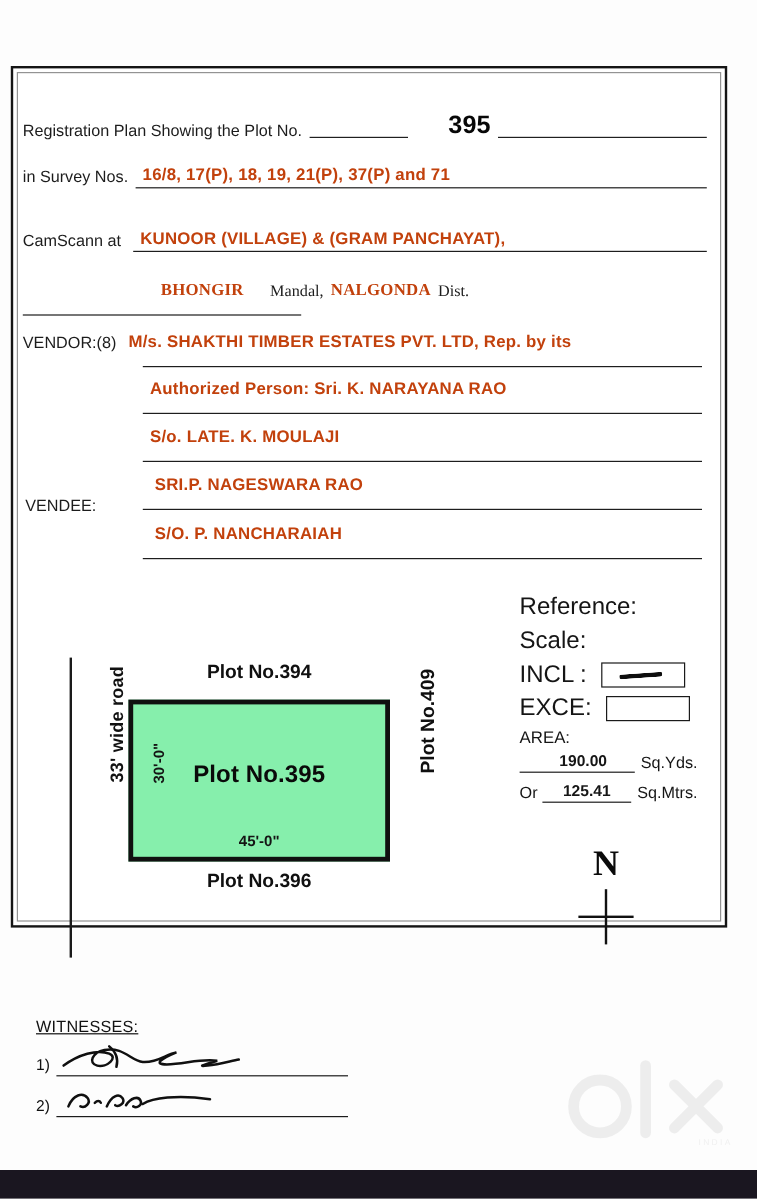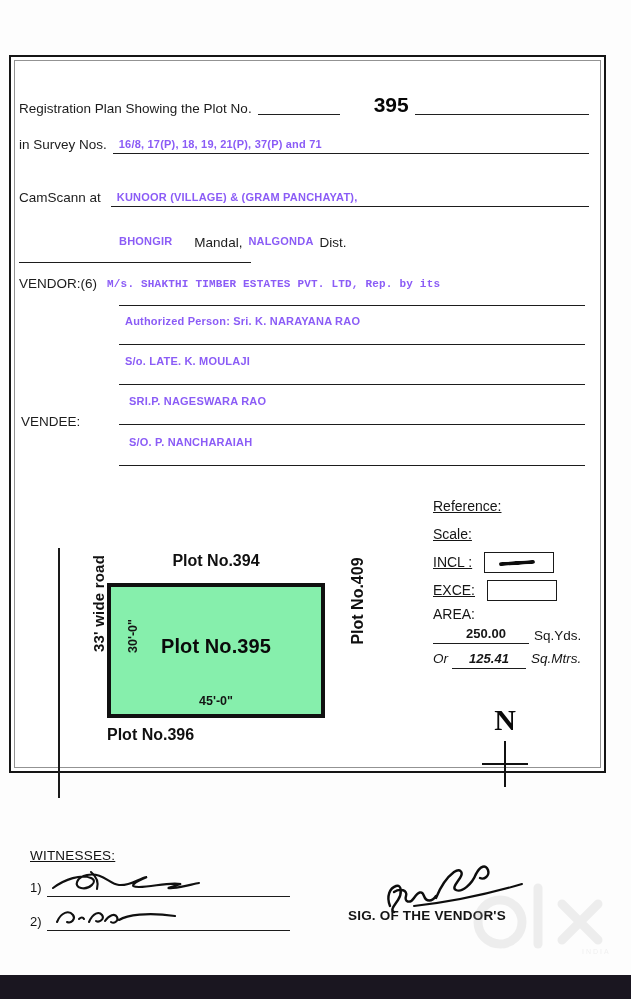--- a/index.html
+++ b/index.html
@@ -54,23 +54,23 @@
     display: flex;
     align-items: flex-end;
     white-space: nowrap;
   }
   .lbl {
     font-size: 13.5px;
     color: #1c1c1c;
     padding-bottom: 2px;
   }
   .fill {
-    font-size: 11px;
-    font-weight: bold;
-    color: #8b5cf6;
+    font-size: 14px;
+    font-weight: bold;
+    color: #c2410c;
     padding: 0 6px 2px 6px;
     letter-spacing: .2px;
   }
   .fill-lg {
     font-size: 21px;
     font-weight: bold;
     color: #070707;
     padding: 0 6px 1px 6px;
   }
   .rule {
@@ -152,20 +152,21 @@
     width: 218px;
     text-align: center;
     font-size: 16px;
     font-weight: bold;
     color: #101010;
   }
   #plot-bottom-label {
     position: absolute;
     left: 67px; top: 186px;
     width: 218px;
+    text-align: center;
     font-size: 16px;
     font-weight: bold;
     color: #101010;
   }
   #plot-right-label {
     position: absolute;
     left: 258px; top: 52px;
     width: 120px;
     transform: rotate(-90deg);
     transform-origin: center center;
@@ -182,21 +183,21 @@
     width: 170px;
     font-size: 14px;
     color: #151515;
   }
   .ref-line {
     display: flex;
     align-items: center;
     height: 28px;
     white-space: nowrap;
   }
-  .ref-key { font-size: 14px; text-decoration: underline; }
+  .ref-key { font-size: 20px; }
   .ref-box {
     width: 70px; height: 21px;
     border: 1.6px solid #1a1a1a;
     margin-left: 12px;
     background: #fff;
     position: relative;
     box-sizing: border-box;
   }
   .ref-mark {
     position: absolute;
@@ -213,22 +214,22 @@
   }
   #area-yds-val {
     font-size: 13px; font-weight: bold;
     padding: 0 4px 2px 14px;
     border-bottom: 1.6px solid #1d1d1d;
     min-width: 78px;
     text-align: center;
   }
   .unit { font-size: 13.5px; padding-left: 5px; padding-bottom: 1px; }
   #area-mtrs-row {
-    display: flex; align-items: flex-start;
-    margin-top: 7px; white-space: nowrap; font-style: italic;
+    display: flex; align-items: flex-end;
+    margin-top: 7px; white-space: nowrap;
   }
   .or-word { font-size: 13.5px; padding-bottom: 1px; }
   #area-mtrs-val {
     font-size: 13px; font-weight: bold;
     padding: 0 6px 2px 6px;
     border-bottom: 1.6px solid #1d1d1d;
     min-width: 62px;
     text-align: center;
     margin-left: 4px;
   }
@@ -348,31 +349,31 @@
     <div class="frow" style="left:8px; top:80px; width:570px;">
       <span class="lbl">in Survey Nos.</span>
       <span class="fill" style="border-bottom:1.6px solid #1d1d1d; padding-bottom:3px; margin-left:6px; flex:1 1 auto;">16/8, 17(P), 18, 19, 21(P), 37(P) and 71</span>
     </div>
 
     <div class="frow" style="left:8px; top:133px; width:570px;">
       <span class="lbl">CamScann at</span>
       <span class="fill" style="border-bottom:1.6px solid #1d1d1d; padding-bottom:3px; margin-left:10px; flex:1 1 auto;">KUNOOR (VILLAGE) &amp; (GRAM PANCHAYAT),</span>
     </div>
 
-    <div class="frow" style="left:8px; top:178px; width:570px; align-items:flex-start;">
+    <div class="frow" style="left:23px; top:178px; width:570px; align-items:center;font-family:Liberation Serif, serif;">
       <span class="fill" style="padding-left:100px; padding-right:22px;">BHONGIR</span>
       <span class="lbl">Mandal,</span>
       <span class="fill" style="padding-left:6px;">NALGONDA</span>
       <span class="lbl">Dist.</span>
     </div>
     <div class="underline-abs" style="left:8px; top:205px; width:232px;"></div>
 
     <div class="frow" style="left:8px; top:219px; width:570px;">
-      <span class="lbl">VENDOR:(6)</span>
-      <span class="fill" style="padding-bottom:3px; margin-left:4px;font-family:Liberation Mono, monospace;">M/s. SHAKTHI TIMBER ESTATES PVT. LTD,  Rep. by its</span>
+      <span class="lbl">VENDOR:(8)</span>
+      <span class="fill" style="padding-bottom:3px; margin-left:4px;">M/s. SHAKTHI TIMBER ESTATES PVT. LTD,  Rep. by its</span>
     </div>
     <div class="underline-abs" style="left:108px; top:248px; width:466px;"></div>
 
     <div class="frow" style="left:110px; top:258px; width:465px;align-items:flex-end;">
       <span class="fill" style="padding-bottom:3px; padding-left:4px;">Authorized Person: Sri. K. NARAYANA RAO</span>
     </div>
     <div class="underline-abs" style="left:108px; top:287px; width:466px;"></div>
 
     <div class="frow" style="left:110px; top:298px; width:465px;">
       <span class="fill" style="padding-bottom:3px; padding-left:4px;">S/o. LATE. K. MOULAJI</span>
@@ -421,21 +422,21 @@
       <span class="ref-box">
         <span class="ref-mark"></span>
       </span>
     </div>
     <div class="ref-line">
       <span class="ref-key">EXCE:</span>
       <span class="ref-box"></span>
     </div>
     <div id="area-label">AREA:</div>
     <div id="area-yds-row">
-      <span id="area-yds-val">250.00</span>
+      <span id="area-yds-val">190.00</span>
       <span class="unit">Sq.Yds.</span>
     </div>
     <div id="area-mtrs-row">
       <span class="or-word">Or</span>
       <span id="area-mtrs-val">125.41</span>
       <span class="unit">Sq.Mtrs.</span>
     </div>
   </div>
 
   <div id="north-indicator">
@@ -457,30 +458,20 @@
     <div class="witness-row">
       <span class="witness-num">2)</span>
       <span class="witness-sig">
         <svg class="sig-svg" width="190" height="30" viewBox="0 0 190 30">
           <path d="M10 20 C14 10,22 8,26 13 C29 17,24 22,20 20 M32 17 C34 15,36 15,37 17 M42 20 C46 11,52 9,55 13 C58 17,52 21,49 19 M58 19 C62 13,68 11,70 15 C72 19,67 22,64 20 M72 18 C80 13,100 10,128 14" fill="none" stroke="#101010" stroke-width="2.1" stroke-linecap="round"></path>
         </svg>
       </span>
     </div>
   </div>
 
-  <div id="vendor-sign-block">
-    <svg id="vendor-sign-svg" width="190" height="56" viewBox="0 0 190 56">
-      <path d="M10 44 C6 34,10 26,16 24 C22 22,22 32,18 38 C14 44,10 48,14 50" fill="none" stroke="#0d0d0d" stroke-width="2.4" stroke-linecap="round"></path>
-      <path d="M14 30 C20 26,28 28,26 34 C24 40,30 42,34 36 C38 30,42 28,44 34 C46 40,52 40,56 34" fill="none" stroke="#0d0d0d" stroke-width="2.4" stroke-linecap="round"></path>
-      <path d="M56 36 C60 26,66 16,74 10 C80 6,84 10,80 16 C76 22,72 26,76 28 C82 31,92 22,96 12" fill="none" stroke="#0d0d0d" stroke-width="2.4" stroke-linecap="round"></path>
-      <path d="M96 12 C100 4,106 2,108 8 C110 14,104 18,100 16" fill="none" stroke="#0d0d0d" stroke-width="2.4" stroke-linecap="round"></path>
-      <path d="M34 44 C70 40,108 32,142 22" fill="none" stroke="#0d0d0d" stroke-width="2" stroke-linecap="round"></path>
-    </svg>
-    <div id="vendor-sign-caption">SIG. OF THE VENDOR'S</div>
-  </div>
 
   <svg id="olx-watermark" viewBox="0 0 150 80">
     <circle cx="30" cy="42" r="22" fill="none" stroke="#b8b8b8" stroke-width="9"></circle>
     <path d="M68 8 L68 64" stroke="#b8b8b8" stroke-width="9" stroke-linecap="round" fill="none"></path>
     <path d="M92 24 L128 60 M128 24 L92 60" stroke="#b8b8b8" stroke-width="9" stroke-linecap="round" fill="none"></path>
     <text x="112" y="74" font-size="7" fill="#c2c2c2" font-family="Liberation Sans, sans-serif" letter-spacing="2">INDIA</text>
   </svg>
 
 
   <div id="bottom-bar"></div>

